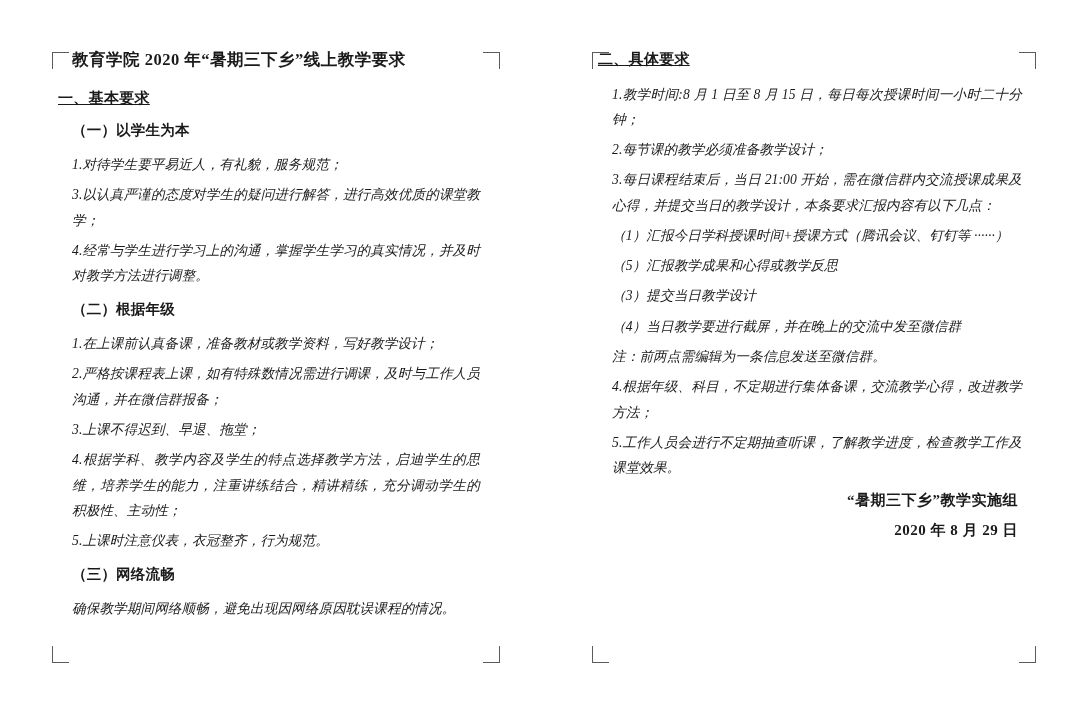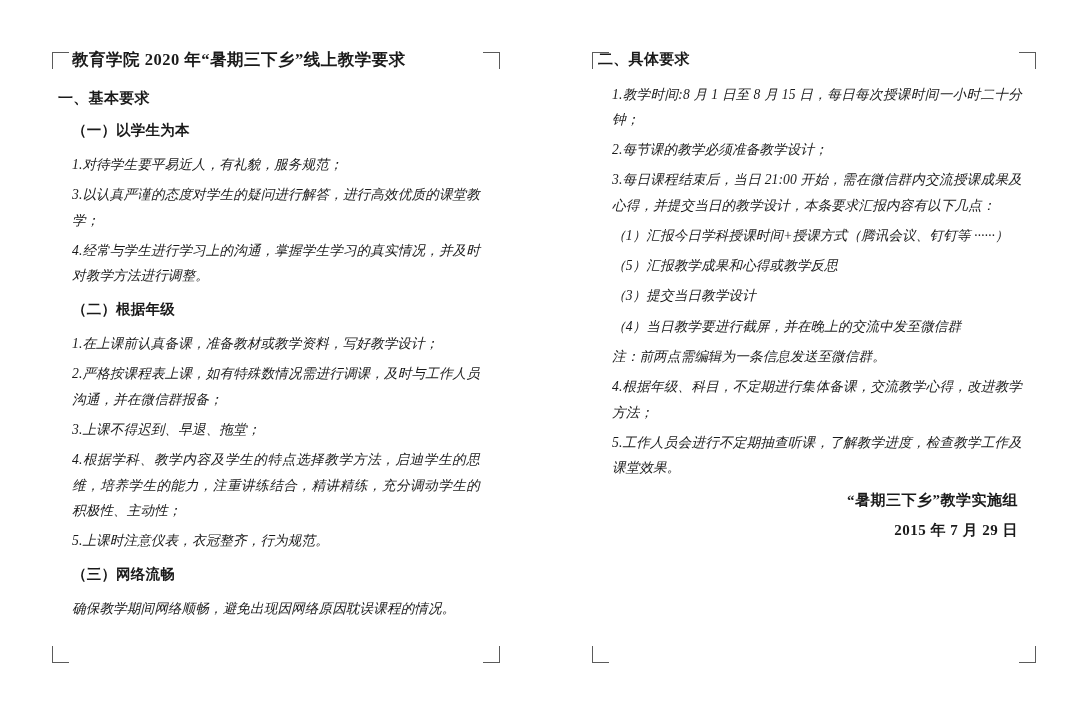--- a/index.html
+++ b/index.html
@@ -66,20 +66,21 @@
     line-height: 1.5;
     text-align: left;
     padding-left: 14px;
   }
   h2.section-heading {
     font-size: 15px;
     font-weight: bold;
     margin: 0 0 11px 0;
     line-height: 1.5;
     letter-spacing: 0.3px;
+    text-decoration: underline;
   }
   h3.sub-heading {
     font-size: 14.5px;
     font-weight: bold;
     margin: 0 0 10px 0;
     line-height: 1.5;
     padding-left: 14px;
     letter-spacing: 0.2px;
   }
   p.para {
@@ -163,18 +164,18 @@
       <p class="para indent">（1）汇报今日学科授课时间+授课方式（腾讯会议、钉钉等 ······）</p>
       <p class="para indent">（5）汇报教学成果和心得或教学反思</p>
       <p class="para indent">（3）提交当日教学设计</p>
       <p class="para indent">（4）当日教学要进行截屏，并在晚上的交流中发至微信群</p>
       <p class="para indent">注：前两点需编辑为一条信息发送至微信群。</p>
       <p class="para indent">4.根据年级、科目，不定期进行集体备课，交流教学心得，改进教学方法；</p>
       <p class="para indent">5.工作人员会进行不定期抽查听课，了解教学进度，检查教学工作及课堂效果。</p>
 
       <div class="signature">
         <div class="line">“暑期三下乡”教学实施组</div>
-        <div class="line date">2015 年 7 月 29 日</div>
+        <div class="line date">2020 年 8 月 29 日</div>
       </div>
     </div>
   </div>
 
 </div>
 
 </body></html>

